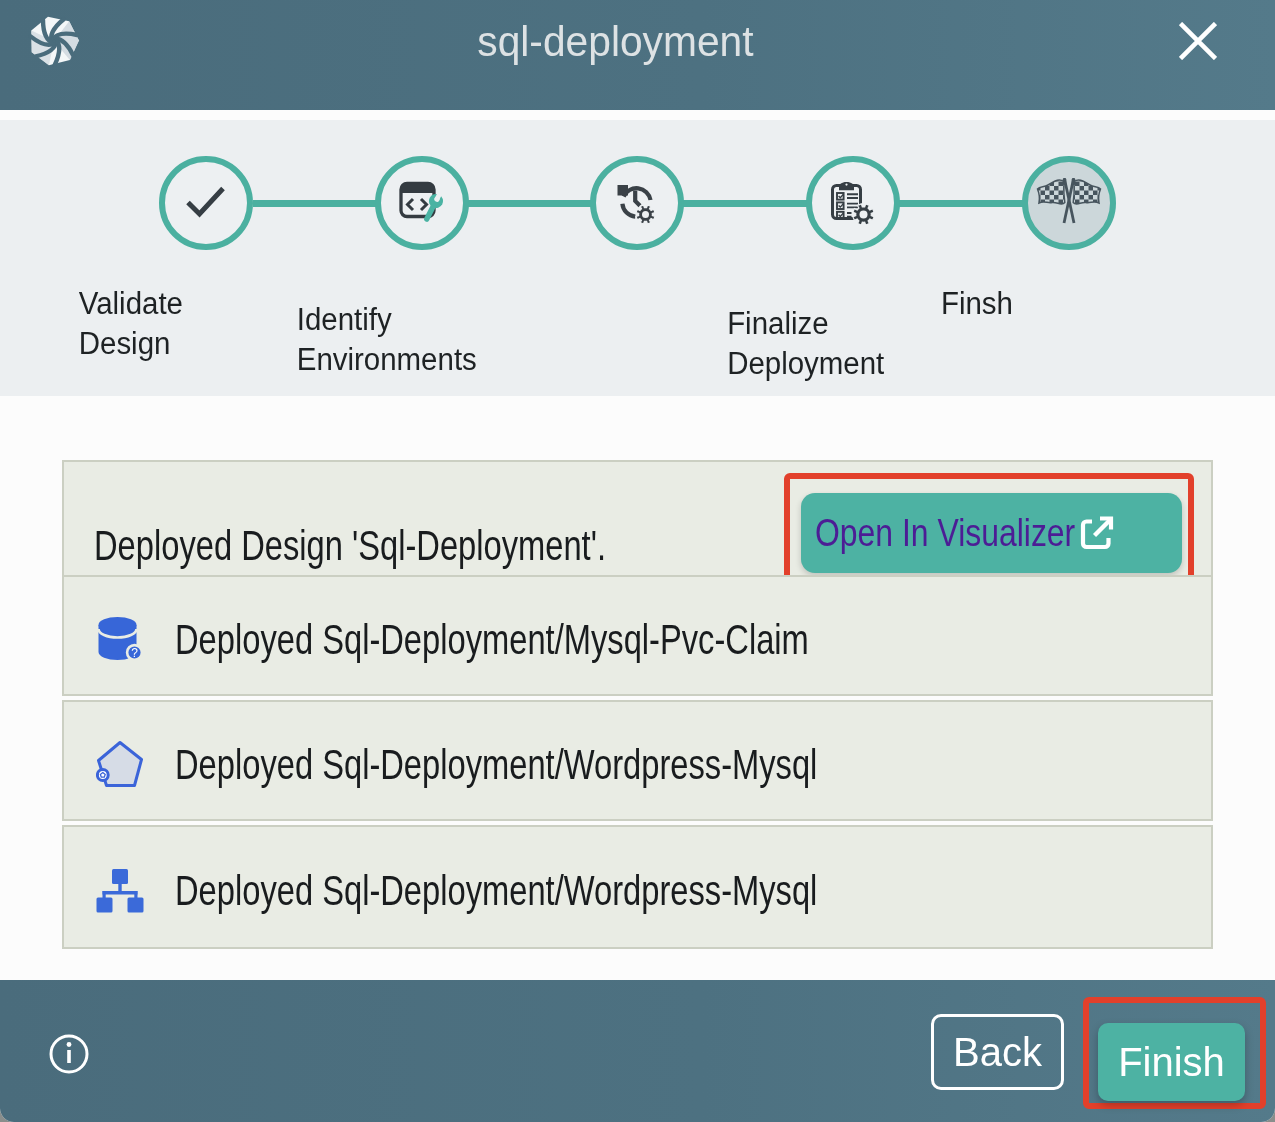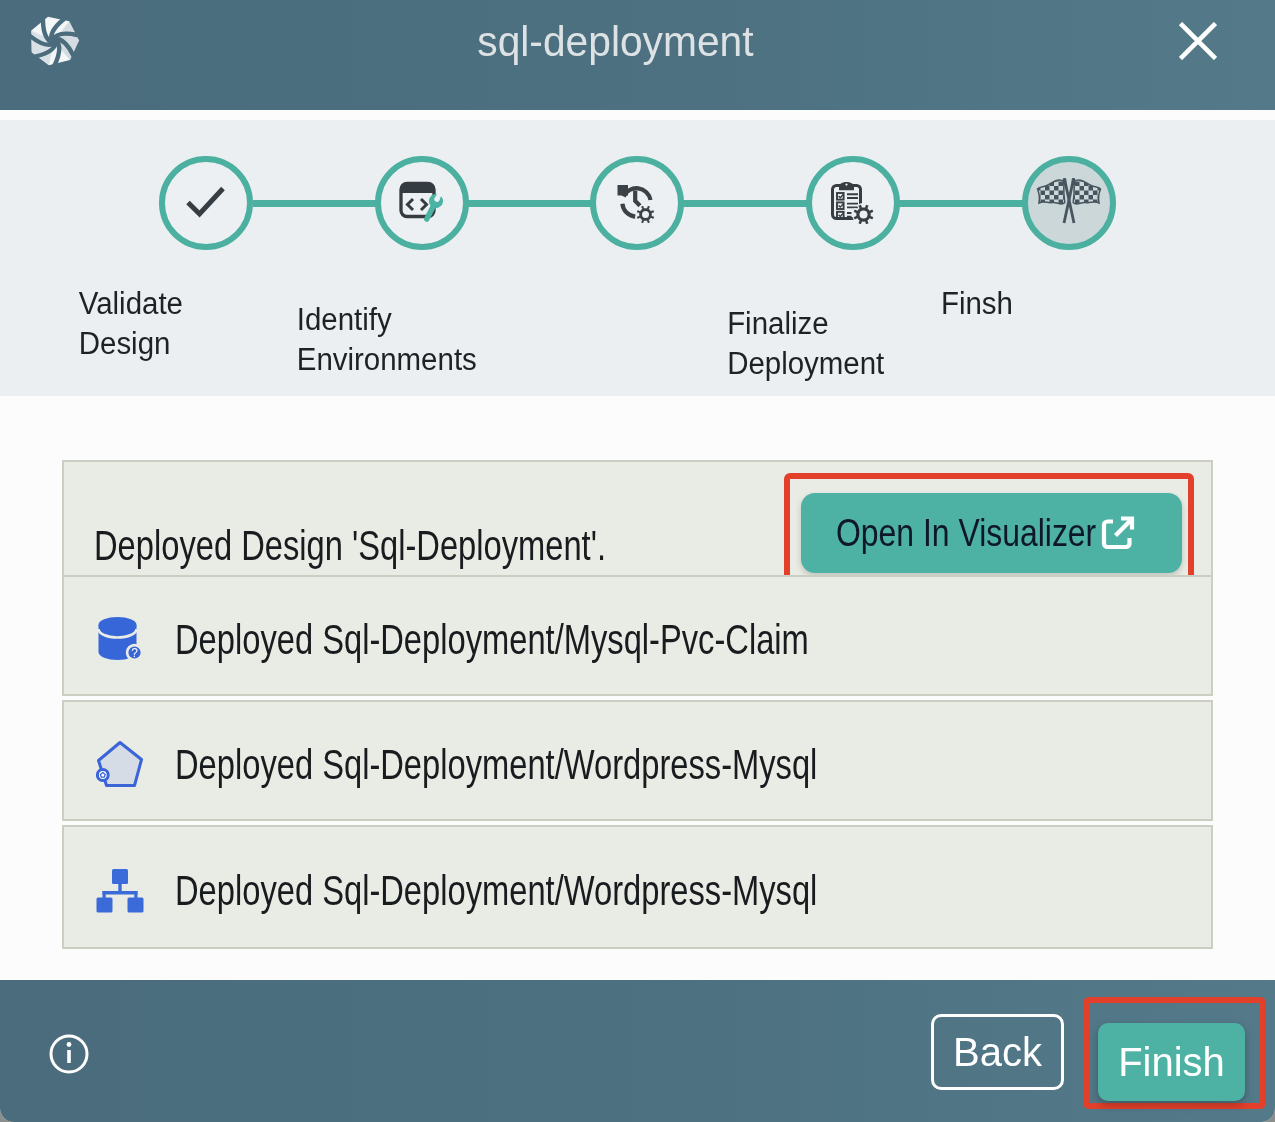--- a/index.html
+++ b/index.html
@@ -23,21 +23,21 @@
   .row { position:absolute; left:0; width:1151px; background:#e9ece4; border:2px solid #cbcfc2; display:flex; align-items:center; padding-top:7px; }
   .row1 { top:12px; height:163px;margin-top:19px; }
   .rowb { height:121px; }
   .r2 { top:146px; } .r3 { top:271px; } .r4 { top:396px; height:124px; }
   .rowtext { font-size:43px; color:#191c1e; display:inline-block; transform:scaleX(0.76); transform-origin:left; white-space:nowrap; }
   .row1 .rowtext { margin-left:30px; }
   .rowicon { width:48px; margin-left:32px; flex:0 0 auto; }
   .rowb .rowtext { margin-left:31px; }
   .redbox { position:absolute; border:6px solid #e2402b; border-radius:6px; }
   .redbox.viz { left:720px; top:11px; width:410px; height:120px; }
-  .btn-viz { position:absolute; left:11px; top:14px; width:381px; height:80px; background:#4db2a3; border-radius:14px; color:#0f172a; display:flex; align-items:center; justify-content:flex-start; padding-left:35px; box-shadow:0 3px 6px rgba(0,0,0,0.18); }
+  .btn-viz { position:absolute; left:11px; top:14px; width:381px; height:80px; background:#4db2a3; border-radius:14px; color:#4c1d95; display:flex; align-items:center; justify-content:flex-start; padding-left:14px; box-shadow:0 3px 6px rgba(0,0,0,0.18); }
   .btn-viz .t { font-size:38px; display:inline-block; transform:scaleX(0.84); transform-origin:left; white-space:nowrap; }
   .btn-viz svg { margin-left:-47px; }
   
   .ftr { position:absolute; left:0; top:980px; width:1275px; height:142px; background:linear-gradient(90deg,#4a6c7c 0%,#4d7181 55%,#547a8a 100%); }
   .info { position:absolute; left:48px; top:1033px; }
   .btn-back { position:absolute; left:931px; top:1014px; width:133px; height:76px; border:3px solid #fff; border-radius:10px; color:#fff; display:flex; align-items:center; justify-content:center; }
   .btn-back .t, .btn-finish .t { font-size:40px; display:inline-block; }
   .redbox.fin { left:1083px; top:997px; width:183px; height:112px; }
   .btn-finish { position:absolute; left:9px; top:20px; width:147px; height:78px; background:#4db2a3; border-radius:10px; color:#fff; display:flex; align-items:center; justify-content:center; box-shadow:0 4px 8px rgba(0,0,0,0.25); }
 </style>

